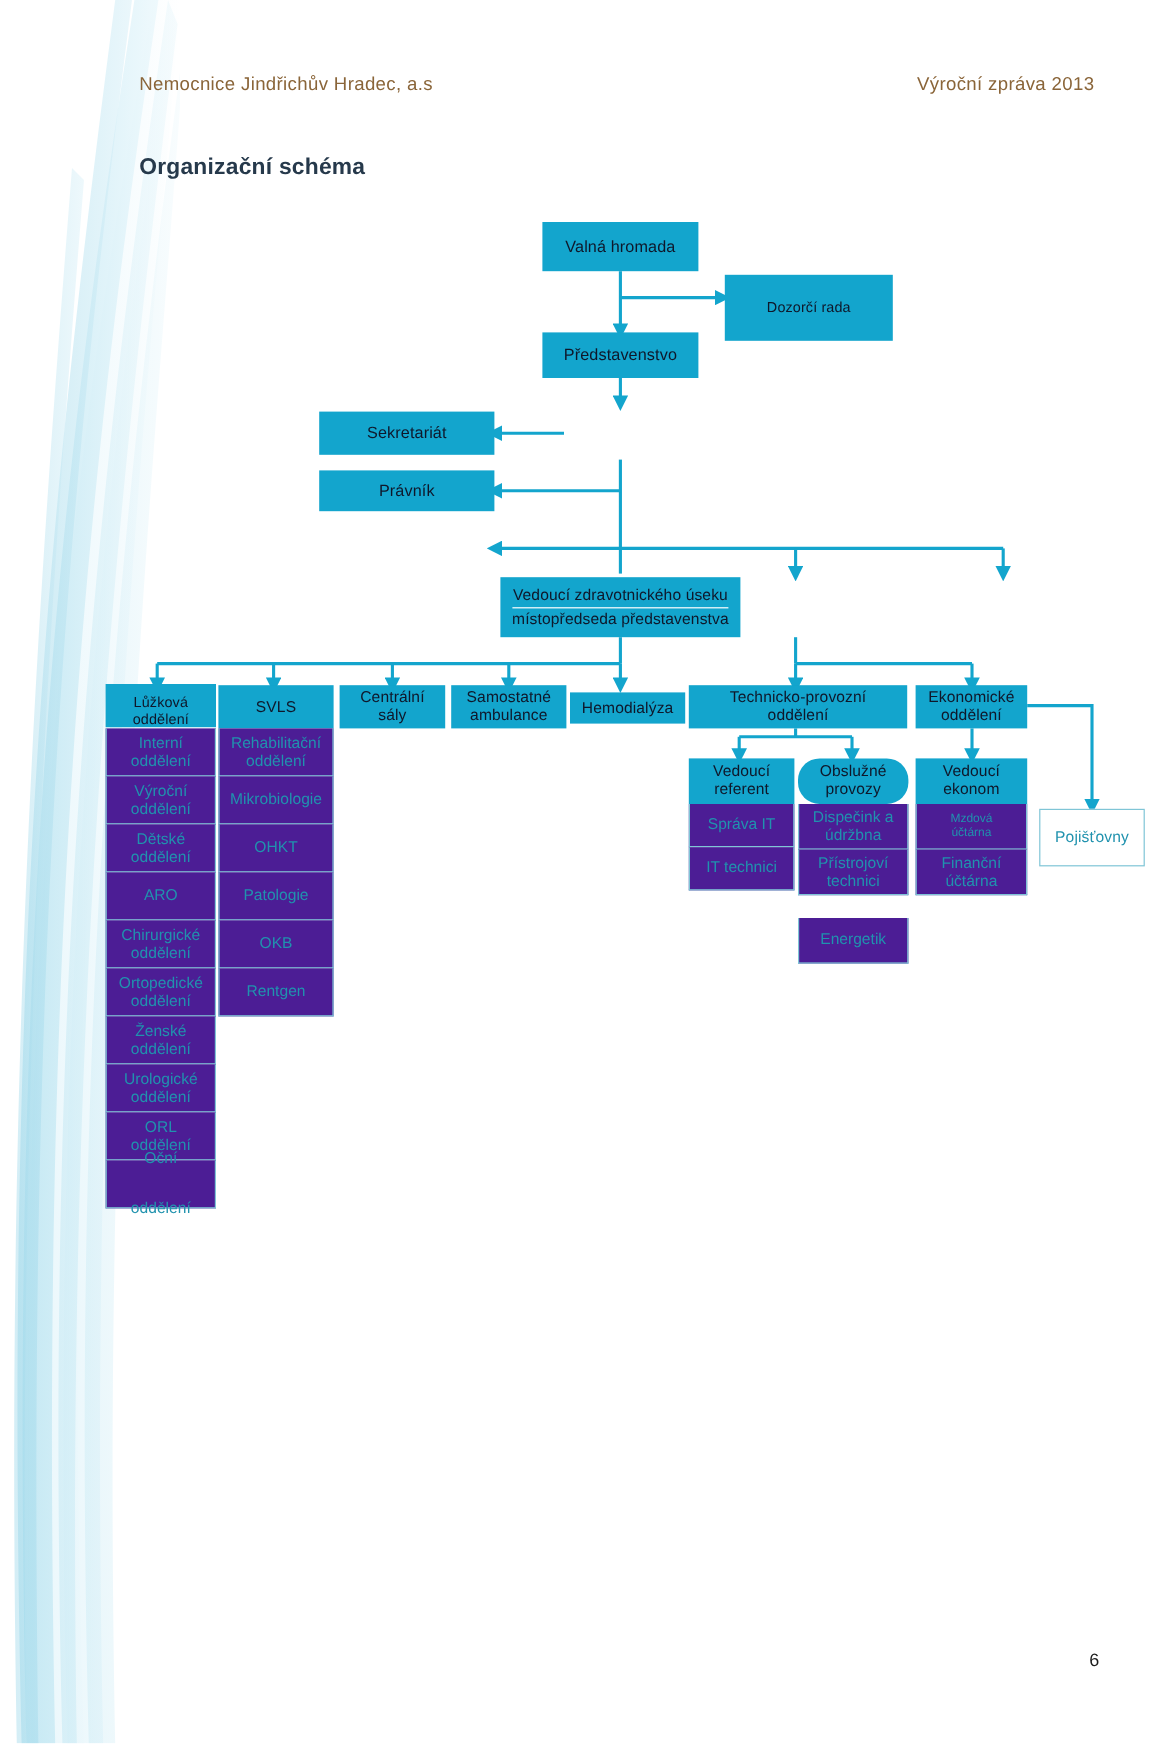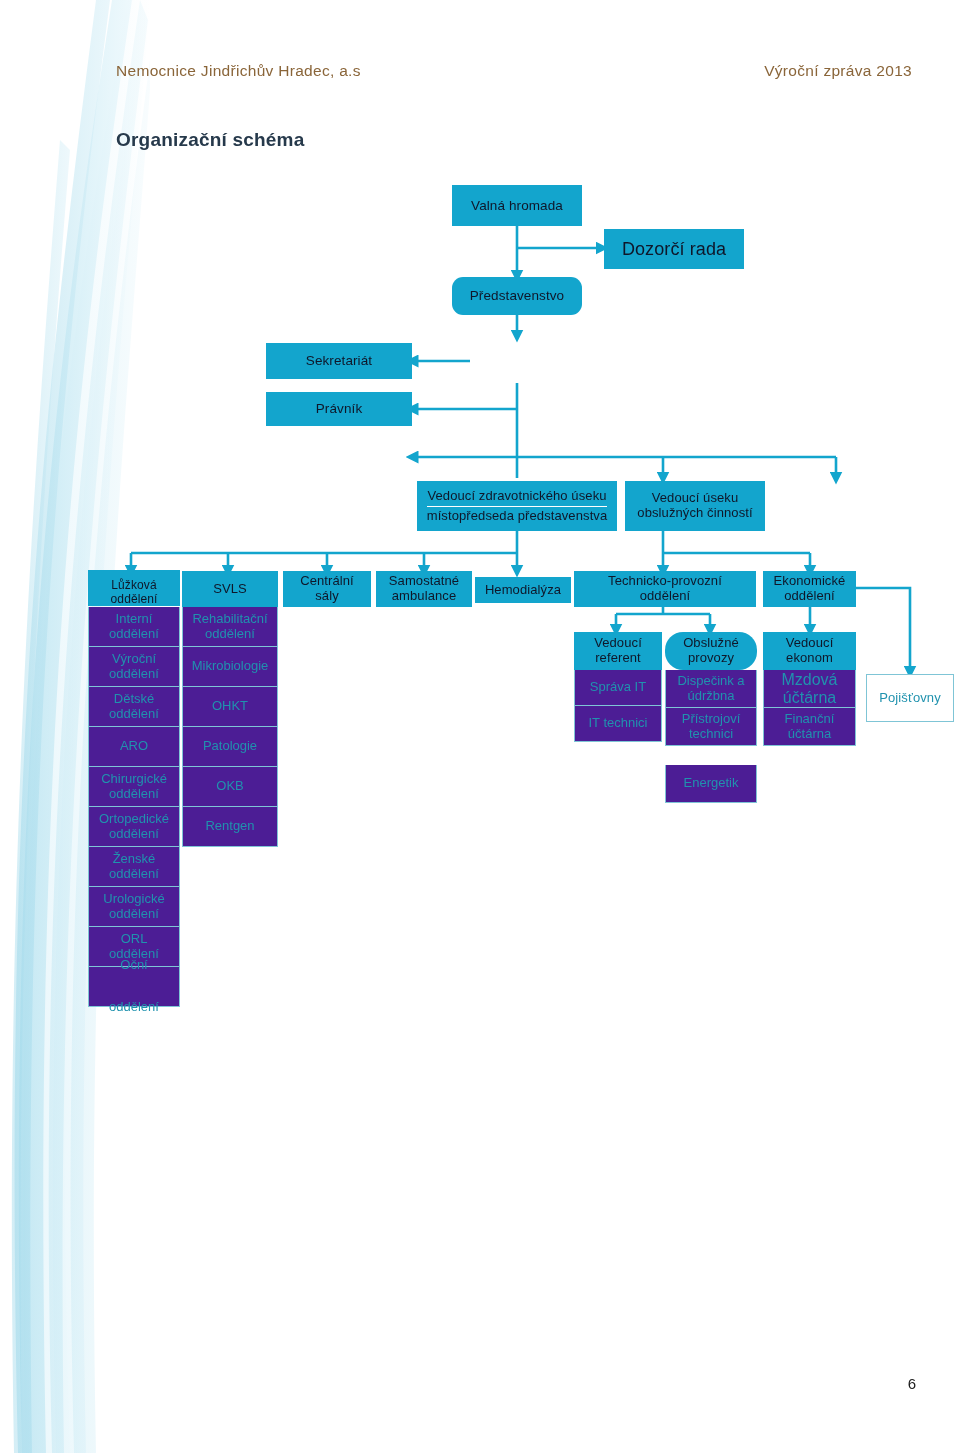--- a/index.html
+++ b/index.html
@@ -198,47 +198,43 @@
       <path d="M 810,607 L 810,630" marker-end="url(#ar-d)"></path>
 
       <path d="M 856,588 L 910,588 L 910,672" marker-end="url(#ar-d)"></path>
     </g>
   </svg>
 
   <div class="box solid" style="left:452px; top:185px; width:130px; height:41px; font-size:13.5px;">
     <span class="l1">Valná hromada</span>
   </div>
 
-  <div class="box solid" style="left:604px; top:229px; width:140px; height:40px; font-size:18px;">
+  <div class="box solid" style="left:604px; top:229px; width:140px; height:55px; font-size:12px;">
     <span class="l1">Dozorčí rada</span>
   </div>
 
-  <div class="box solid" style="left:452px; top:277px; width:130px; height:38px; font-size:13.5px;border-radius:11px;">
+  <div class="box solid" style="left:452px; top:277px; width:130px; height:38px; font-size:13.5px;">
     <span class="l1">Představenstvo</span>
   </div>
 
   <div class="box solid" style="left:266px; top:343px; width:146px; height:36px; font-size:13.5px;">
     <span class="l1">Sekretariát</span>
   </div>
 
 
   <div class="box solid" style="left:266px; top:392px; width:146px; height:34px; font-size:13.5px;">
     <span class="l1">Právník</span>
   </div>
 
 
   <div class="box solid ruled" style="left:417px; top:481px; width:200px; height:50px; font-size:13px;">
     <span class="l1">Vedoucí zdravotnického úseku</span>
     <span class="l2">místopředseda představenstva</span>
   </div>
 
-  <div class="box solid" style="left:625px; top:481px; width:140px; height:50px; font-size:13px;">
-    <span class="l1">Vedoucí úseku</span>
-    <span class="l2">obslužných činností</span>
-  </div>
 
   <div class="box solid" style="left:88px; top:570px; width:92px; height:36px; font-size:12px;justify-content:flex-end;">
     <span class="l1">Lůžková</span>
     <span class="l2">oddělení</span>
   </div>
 
   <div class="box solid" style="left:182px; top:571px; width:96px; height:36px; font-size:13px;">
     <span class="l1">SVLS</span>
   </div>
 
@@ -357,21 +353,21 @@
     <span>údržbna</span>
   </div>
   <div class="colcell" style="left:665px; top:708px; width:92px; height:38px; font-size:13px;">
     <span>Přístrojoví</span>
     <span>technici</span>
   </div>
   <div class="colcell" style="left:665px; top:765px; width:92px; height:38px; font-size:13px;">
     <span>Energetik</span>
   </div>
 
-  <div class="colcell" style="left:763px; top:670px; width:93px; height:38px; font-size:16px;">
+  <div class="colcell" style="left:763px; top:670px; width:93px; height:38px; font-size:10px;">
     <span>Mzdová</span>
     <span>účtárna</span>
   </div>
   <div class="colcell" style="left:763px; top:708px; width:93px; height:38px; font-size:13px;">
     <span>Finanční</span>
     <span>účtárna</span>
   </div>
 
 </div>
 

